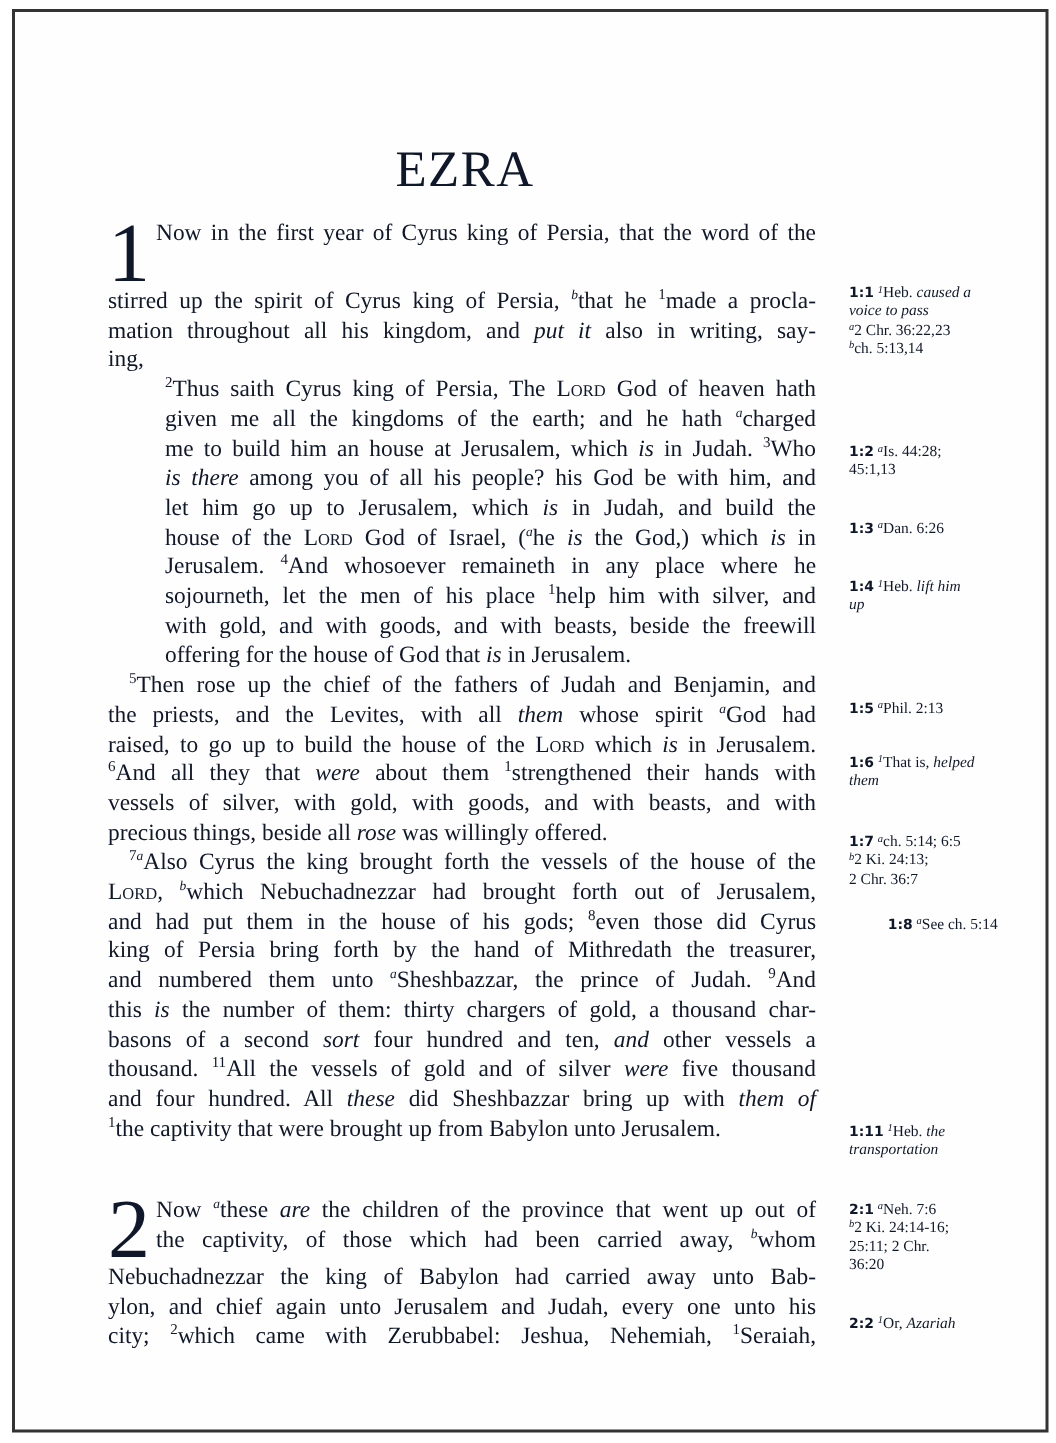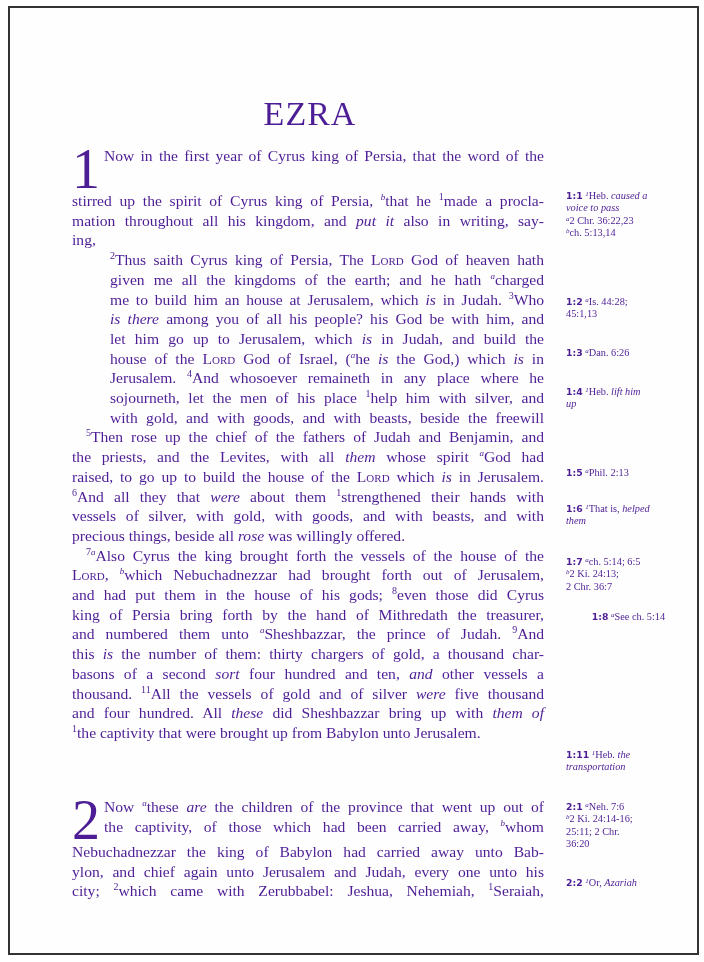--- a/index.html
+++ b/index.html
@@ -1,21 +1,21 @@
 <!DOCTYPE html>
 <html><head>
   <meta charset="utf-8">
   <style>
     html, body { margin: 0; padding: 0; background: #ffffff; }
     body { width: 704px; height: 962px; position: relative; overflow: hidden; }
     .frame {
       position: absolute; left: 8px; top: 6px; width: 687px; height: 945px;
       border: 2px solid #333333; box-sizing: content-box; background: #fefefe;
     }
-    .serif { font-family: "Liberation Serif", "DejaVu Serif", serif; color: #4c1d95; }
+    .serif { font-family: "Liberation Serif", "DejaVu Serif", serif; color: #0f172a; }
     .title {
       position: absolute; left: 0; top: 72px; width: 620px; text-align: center;
       font-size: 34px; letter-spacing: 1px; font-weight: normal;
     }
     .body-col {
       position: absolute; left: 72px; width: 472px; font-size: 15.6px; line-height: 19.7px;
       text-align: justify; hyphens: none;
     }
     .line { display: block; white-space: nowrap; text-align-last: justify; text-align: justify; }
     .line.last { text-align-last: left; }
@@ -48,20 +48,21 @@
 
   <span class="line indent"><sup class="n">2</sup>Thus saith Cyrus king of Persia, The <span class="sc">Lord</span> God of heaven hath</span>
   <span class="line indent">given me all the kingdoms of the earth; and he hath <sup>a</sup>charged</span>
   <span class="line indent">me to build him an house at Jerusalem, which <i>is</i> in Judah. <sup class="n">3</sup>Who</span>
   <span class="line indent"><i>is there</i> among you of all his people? his God be with him, and</span>
   <span class="line indent">let him go up to Jerusalem, which <i>is</i> in Judah, and build the</span>
   <span class="line indent">house of the <span class="sc">Lord</span> God of Israel, (<sup>a</sup>he <i>is</i> the God,) which <i>is</i> in</span>
   <span class="line indent">Jerusalem. <sup class="n">4</sup>And whosoever remaineth in any place where he</span>
   <span class="line indent">sojourneth, let the men of his place <sup class="n">1</sup>help him with silver, and</span>
   <span class="line indent">with gold, and with goods, and with beasts, beside the freewill</span>
+  <span class="line indent last">offering for the house of God that <i>is</i> in Jerusalem.</span>
 
   <span class="line vindent"><sup class="n">5</sup>Then rose up the chief of the fathers of Judah and Benjamin, and</span>
   <span class="line">the priests, and the Levites, with all <i>them</i> whose spirit <sup>a</sup>God had</span>
   <span class="line">raised, to go up to build the house of the <span class="sc">Lord</span> which <i>is</i> in Jerusalem.</span>
   <span class="line"><sup class="n">6</sup>And all they that <i>were</i> about them <sup class="n">1</sup>strengthened their hands with</span>
   <span class="line">vessels of silver, with gold, with goods, and with beasts, and with</span>
   <span class="line last">precious things, beside all <i>rose</i> was willingly offered.</span>
 
   <span class="line vindent"><sup class="n">7</sup><sup>a</sup>Also Cyrus the king brought forth the vessels of the house of the</span>
   <span class="line"><span class="sc">Lord</span>, <sup>b</sup>which Nebuchadnezzar had brought forth out of Jerusalem,</span>

